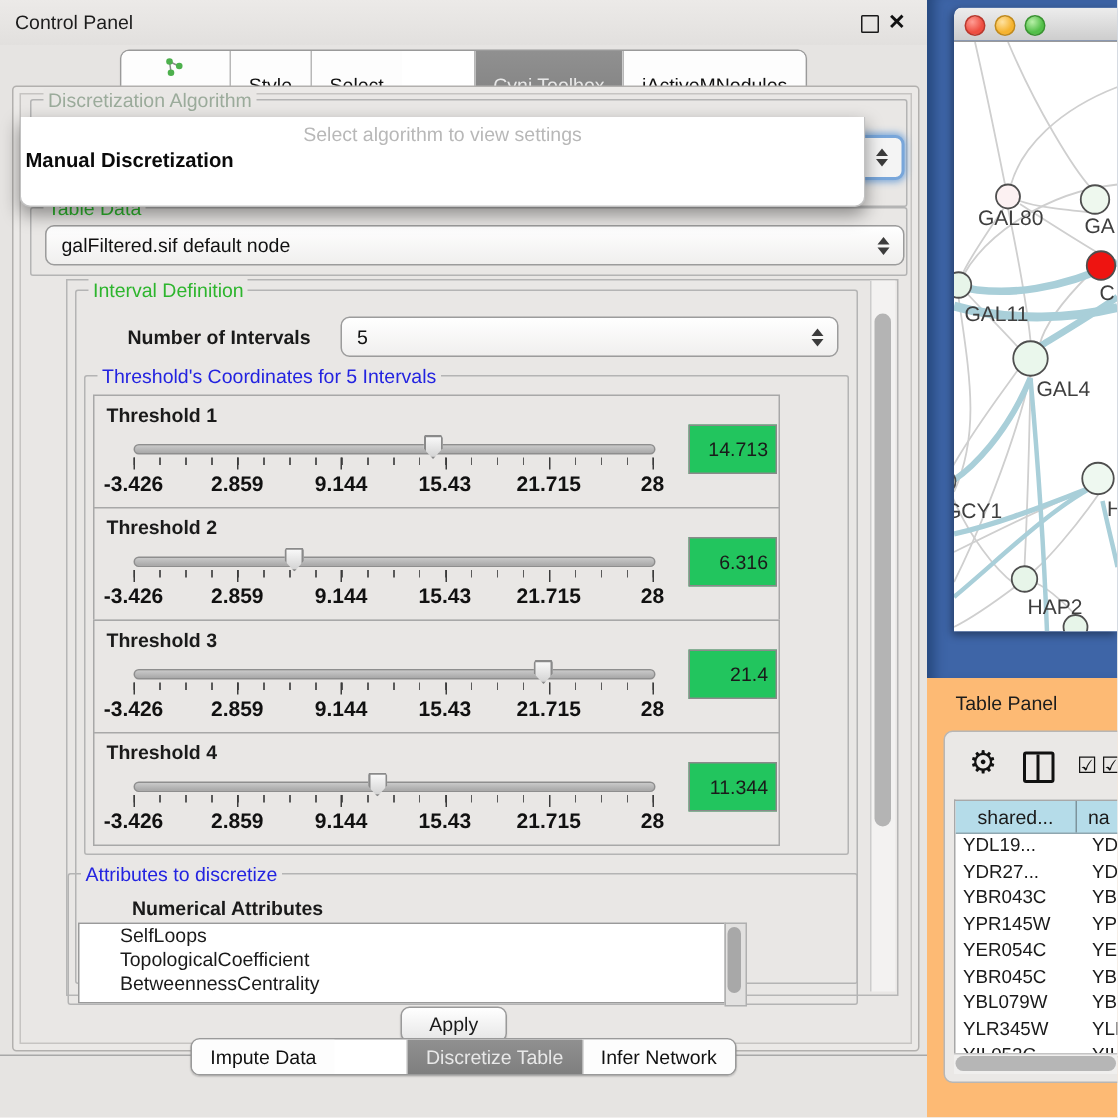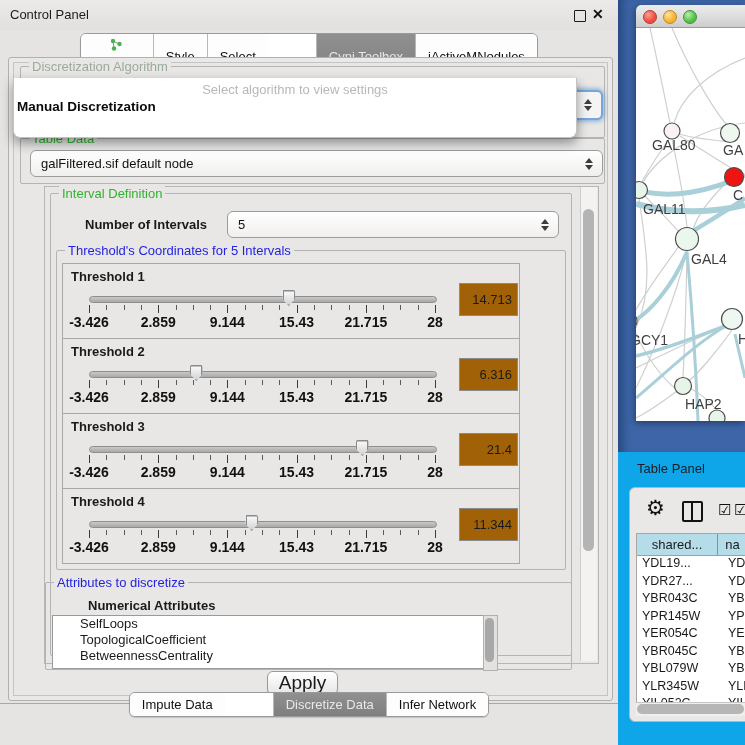--- a/index.html
+++ b/index.html
@@ -46,48 +46,48 @@
   .slider-track{position:absolute;left:0;top:6px;width:100%;height:5px;background:linear-gradient(#c9c9c9,#a8a8a8);border:1px solid #8e8e8e;border-radius:4px;}
   .slider-thumb{position:absolute;top:0;width:13px;height:16px;transform:translateX(-50%);
     background:linear-gradient(#fdfdfd,#cfcfcf);
     clip-path:polygon(8% 0,92% 0,100% 12%,100% 55%,50% 100%,0 55%,0 12%);
     box-shadow:inset 0 0 0 1.5px #8a8a8a;}
   .ticks{position:absolute;left:0;top:15px;width:100%;height:5px;
     background:repeating-linear-gradient(to right,#5a5a5a 0 1px,transparent 1px 5%);}
   .ticks i{position:absolute;top:0;width:1px;height:8px;background:#3c3c3c;}
   .scale{position:absolute;left:0;top:24px;width:100%;height:12px;}
   .scale span{position:absolute;transform:translateX(-50%);font-size:14px;font-weight:bold;color:#111;white-space:nowrap;}
-  .thr-value{position:absolute;left:396px;top:19px;width:52px;height:31px;background:#a16207;border:1px solid #8a8a8a;
+  .thr-value{position:absolute;left:396px;top:19px;width:52px;height:31px;background:#22c55e;border:1px solid #8a8a8a;
     font-size:13px;line-height:31px;text-align:right;padding-right:5px;}
 
   .attr-heading{position:absolute;left:52px;top:598px;font-weight:bold;font-size:13px;padding-left:36px;}
   .attr-list{position:absolute;left:52px;top:615px;width:430px;height:52px;background:#fff;border:1px solid #9a9a9a;overflow:hidden;}
   .attr-list .item{padding-left:27px;font-size:13px;line-height:16px;color:#1a1a1a;}
   .attr-vscroll{position:absolute;left:483px;top:615px;width:13px;height:54px;background:#e2e1e0;border:1px solid #b0b0b0;}
   .attr-vscroll .vthumb{position:absolute;left:1px;top:2px;width:9px;height:44px;background:#a8a8a8;border-radius:5px;}
 
   .apply-btn{position:absolute;left:267px;top:671px;width:69px;height:22px;border:1px solid #9a9a9a;border-radius:6px;
-    background:linear-gradient(#ffffff,#e6e6e6);text-align:center;line-height:22px;font-size:19px;box-shadow:0 1px 1px rgba(0,0,0,.15);}
+    background:linear-gradient(#ffffff,#e6e6e6);text-align:center;line-height:22px;font-size:13px;box-shadow:0 1px 1px rgba(0,0,0,.15);}
 
   .bottom-line{position:absolute;left:0;top:703px;width:618px;height:1px;background:#a8a8a8;}
   .bottom-tabbar{position:absolute;left:0;top:692px;width:618px;display:flex;justify-content:center;}
 
   
   .desktop{position:absolute;left:618px;top:0;width:127px;height:452px;background:#3e65a7;box-shadow:inset 10px 0 8px -5px #27497f;}
   .net-window{position:absolute;left:636px;top:5px;width:109px;height:416px;border-radius:5px 0 0 0;overflow:hidden;box-shadow:-1px 2px 6px rgba(0,0,0,.4);}
   .net-titlebar{position:absolute;left:0;top:0;width:100%;height:22px;background:linear-gradient(#ededed,#cdcdcd);border-bottom:1px solid #9a9a9a;border-radius:5px 0 0 0;}
   .tl{position:absolute;top:5px;width:12px;height:12px;border-radius:50%;}
   .tl.red{left:7px;background:radial-gradient(circle at 35% 30%,#ff9d94,#ee4e41 60%);border:1px solid #b8382d;}
   .tl.yel{left:27px;background:radial-gradient(circle at 35% 30%,#ffe2a0,#f5b32f 60%);border:1px solid #c08a1d;}
   .tl.grn{left:47px;background:radial-gradient(circle at 35% 30%,#b8f0a8,#53bf49 60%);border:1px solid #3a9331;}
   .net-content{position:absolute;left:0;top:23px;width:109px;height:393px;background:#fff;}
   .net-label{font-family:"Liberation Sans",sans-serif;font-size:14px;fill:#3e3e3e;}
 
   
-  .tp-region{position:absolute;left:618px;top:452px;width:127px;height:293px;background:#0ea5e9;}
+  .tp-region{position:absolute;left:618px;top:452px;width:127px;height:293px;background:#fdba74;}
   .tp-title{position:absolute;left:19px;top:9px;font-size:13px;color:#1c1c1c;}
   .tp-sub{position:absolute;left:11px;top:35px;width:116px;height:233px;border:1px solid #b8b6b4;border-radius:6px 0 0 6px;background:#eae8e6;}
   .tp-toolbar{position:absolute;left:0;top:0;width:116px;height:44px;}
   .gear{position:absolute;left:16px;top:8px;font-size:21px;color:#111;}
   .spliticon{position:absolute;left:52px;top:13px;width:17px;height:17px;border:2px solid #111;border-radius:2px;}
   .spliticon:after{content:"";position:absolute;left:7px;top:0;width:2px;height:17px;background:#111;}
   .chk{position:absolute;top:13px;font-size:15px;color:#111;}
   .tp-table{position:absolute;left:6px;top:45px;width:110px;height:170px;background:#fff;border:1px solid #a8a8a8;border-right:none;overflow:hidden;}
   .tp-head{display:flex;height:21px;background:#b5dce9;border-bottom:1px solid #8fa6af;font-size:13px;}
   .tp-head .c1{width:80px;border-right:1px solid #7d939c;text-align:center;line-height:21px;overflow:hidden;white-space:nowrap;}
@@ -310,21 +310,21 @@
 
     <div class="apply-btn">Apply</div>
 
     <div class="bottom-line"></div>
     <div class="bottom-tabbar">
       <div class="tabgrp">
         <div class="tab">
             <span>Impute Data</span>
           </div>
         <div class="tab sel">
-            <span>Discretize Data</span>
+            <span>Discretize Table</span>
           </div>
         <div class="tab">
             <span>Infer Network</span>
           </div>
       </div>
     </div>
   </div>
 
   <div class="desktop"></div>
 

